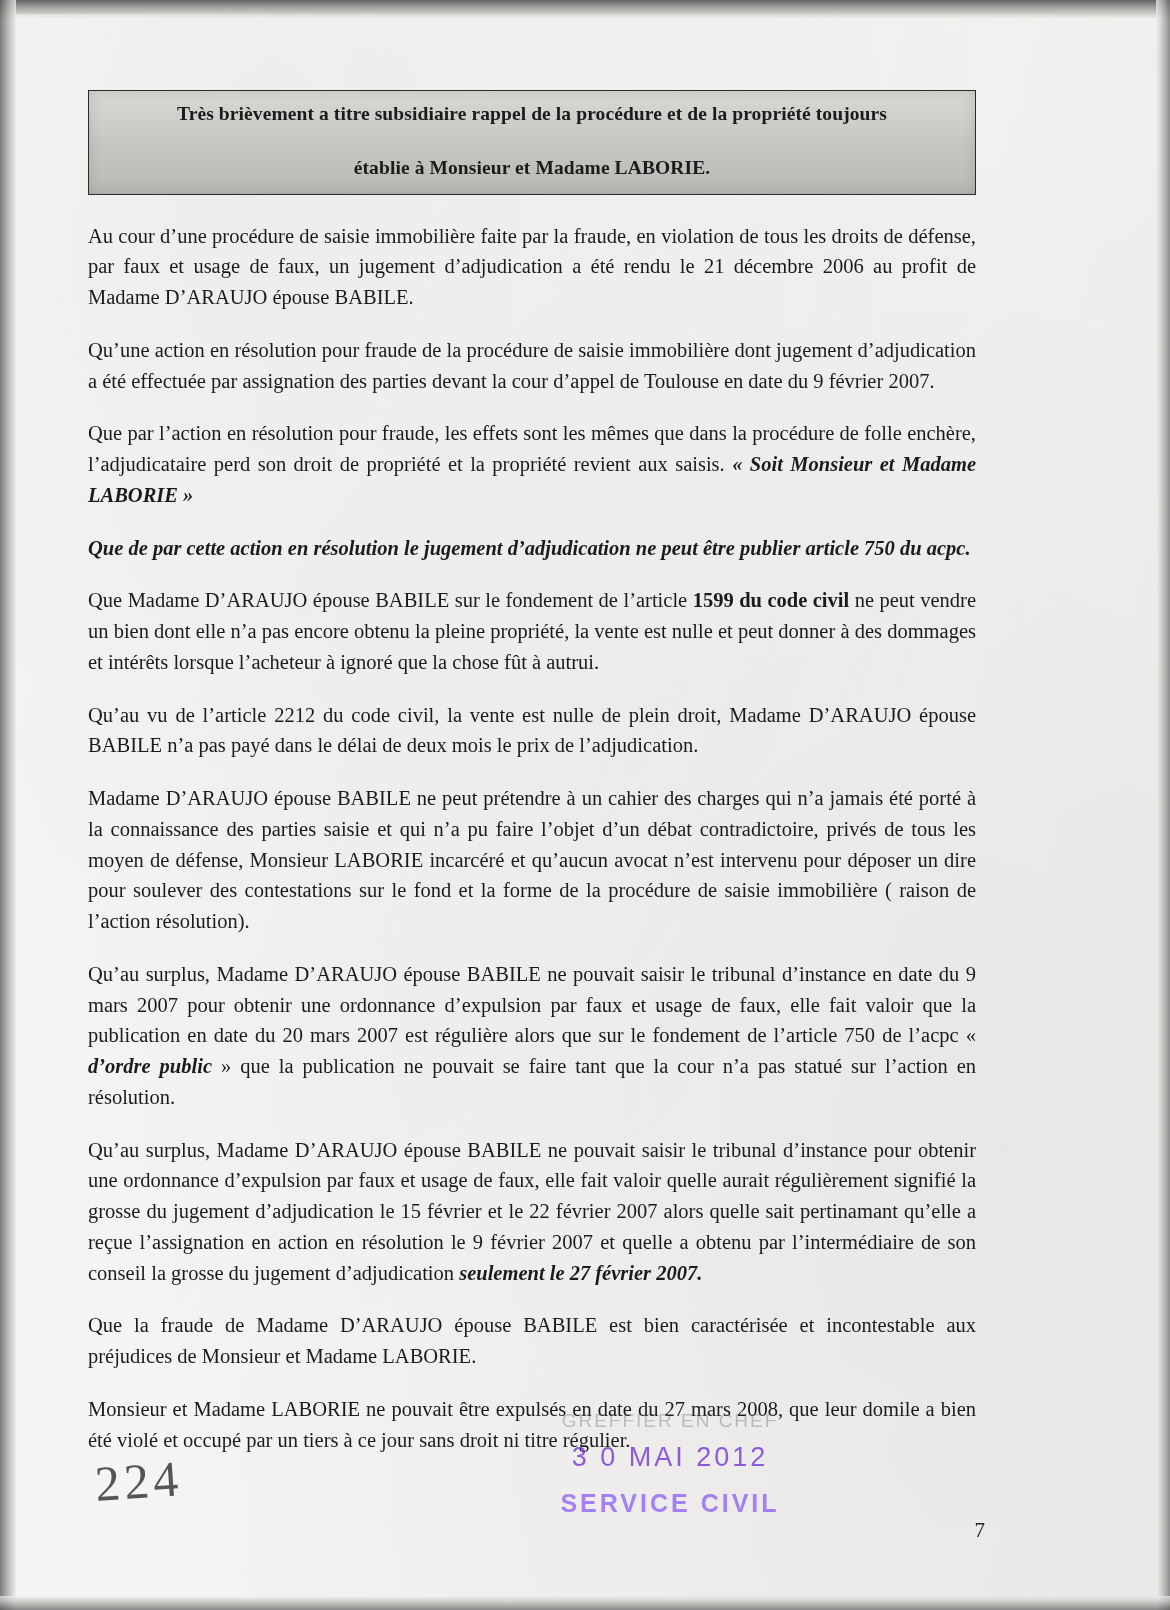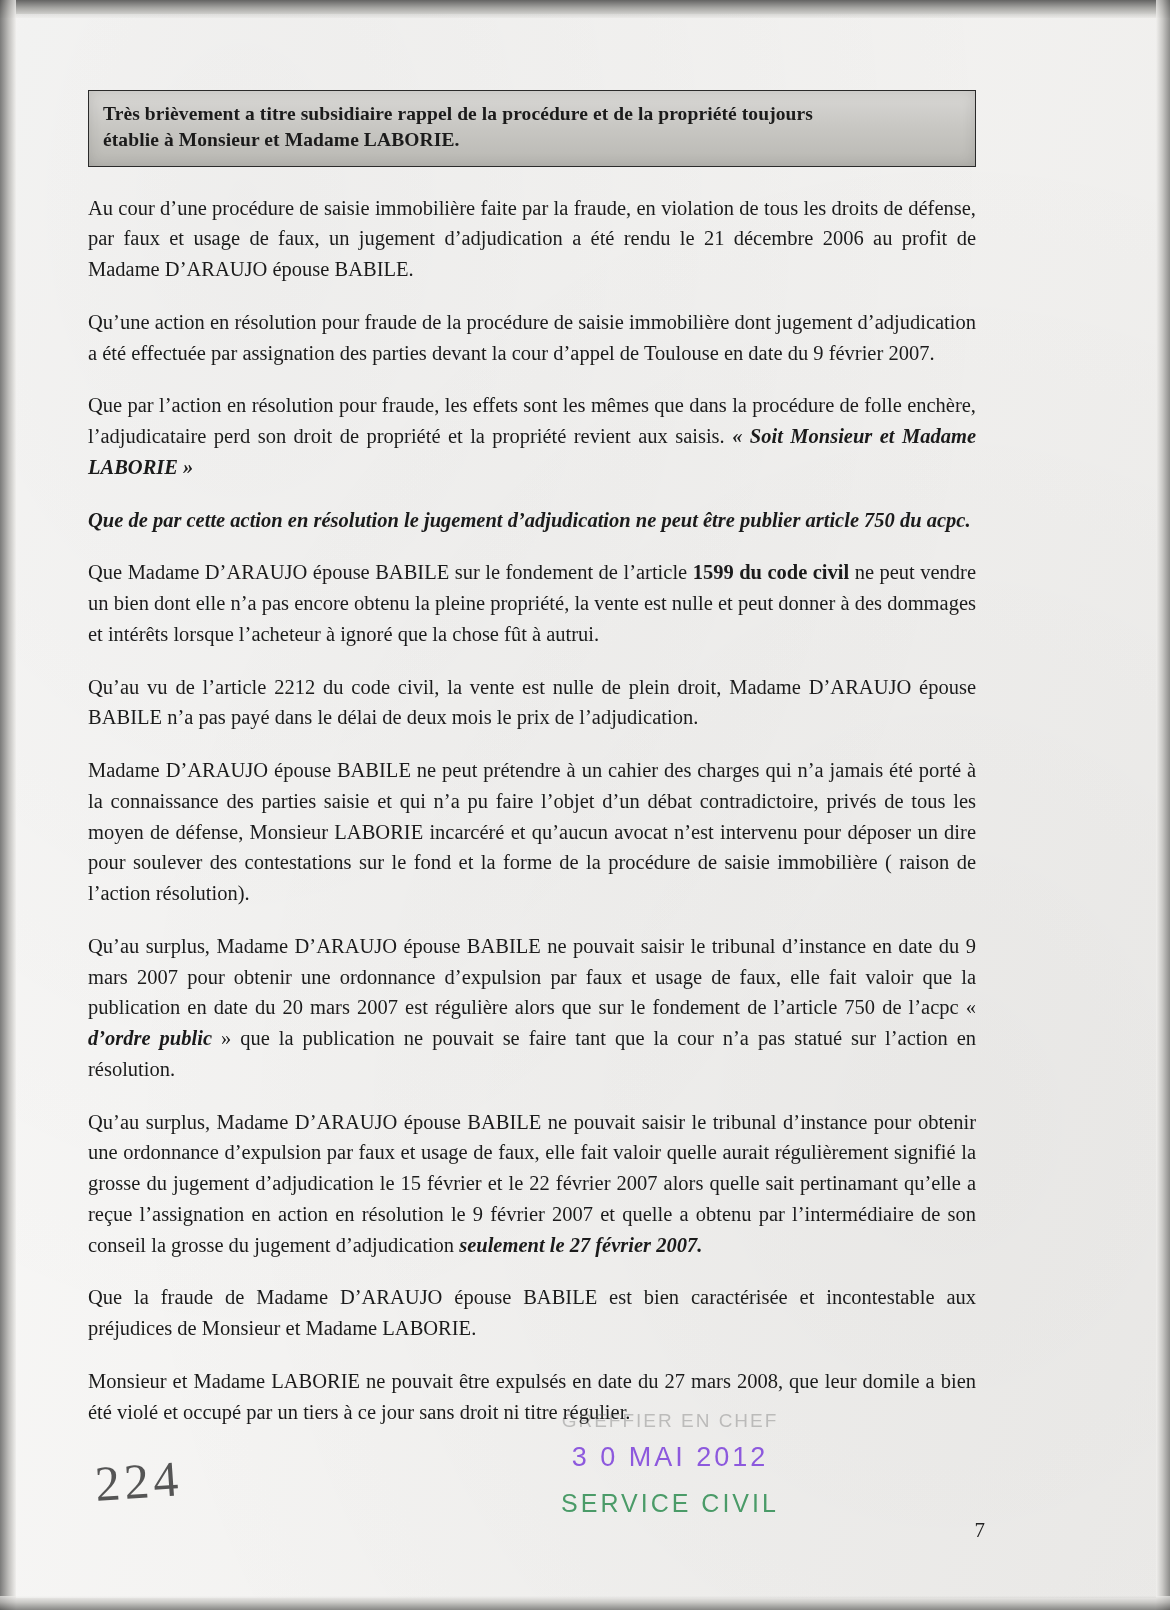--- a/index.html
+++ b/index.html
@@ -48,28 +48,28 @@
   .content {
     position: absolute;
     left: 88px;
     top: 90px;
     width: 888px;
   }
   .title-box {
     border: 1.5px solid #2a2a2a;
     background: linear-gradient(180deg, #d9d8d5 0%, #c9c8c4 45%, #b9b8b3 100%);
     padding: 10px 14px 12px 14px;
-    text-align: left;
+    text-align: center;
     font-weight: bold;
     font-size: 19.5px;
     line-height: 1.35;
     letter-spacing: .1px;
     box-shadow: inset 0 0 14px rgba(0,0,0,.12);
   }
-  .title-box .l2 { display: block; }
+  .title-box .l2 { display: block; margin-top: 28px; }
   p.para {
     margin: 0 0 22px 0;
     font-size: 20.5px;
     line-height: 1.5;
     text-align: justify;
     text-justify: inter-word;
   }
   p.first { margin-top: 26px; }
   .bi { font-weight: bold; font-style: italic; }
   .b { font-weight: bold; }
@@ -112,21 +112,22 @@
     font-size: 27px;
     letter-spacing: 3px;
     margin-top: 10px;
     color: #6d28d9;
   }
   .stamp .s-svc {
     font-family: "Liberation Sans", sans-serif;
     font-size: 25px;
     letter-spacing: 3px;
     margin-top: 16px;
-    color: #15803d;
+    color: #8b5cf6;
+    font-weight: bold;
   }
   .page-number {
     position: absolute;
     right: 185px;
     top: 118px;
     font-size: 21px;
     color: #222;
   }
 </style>
 </head>

